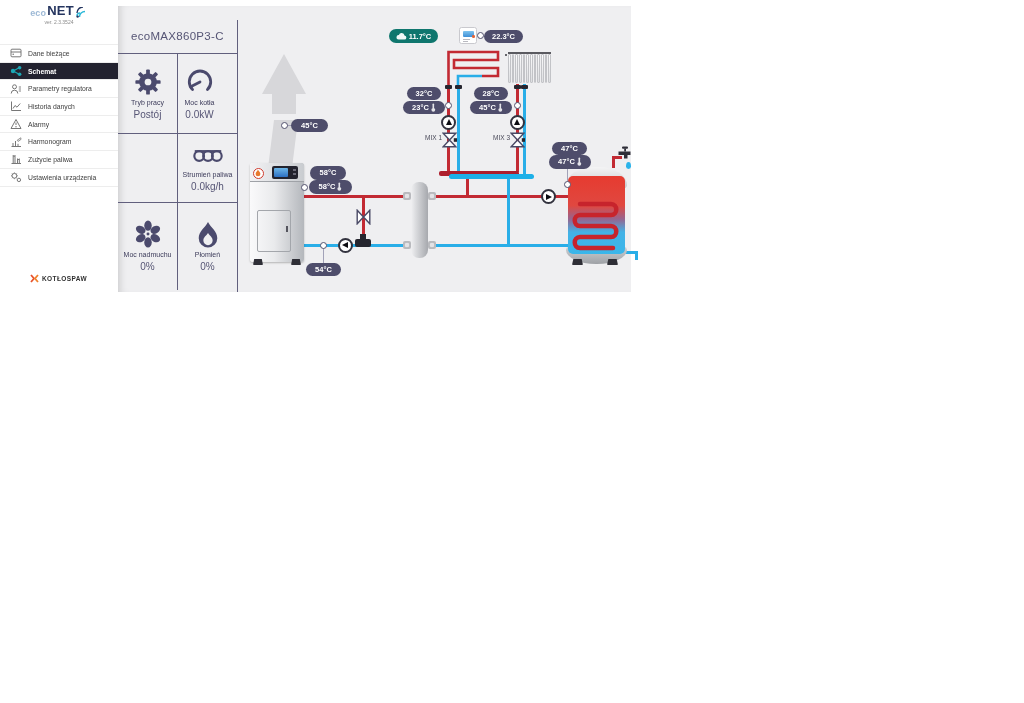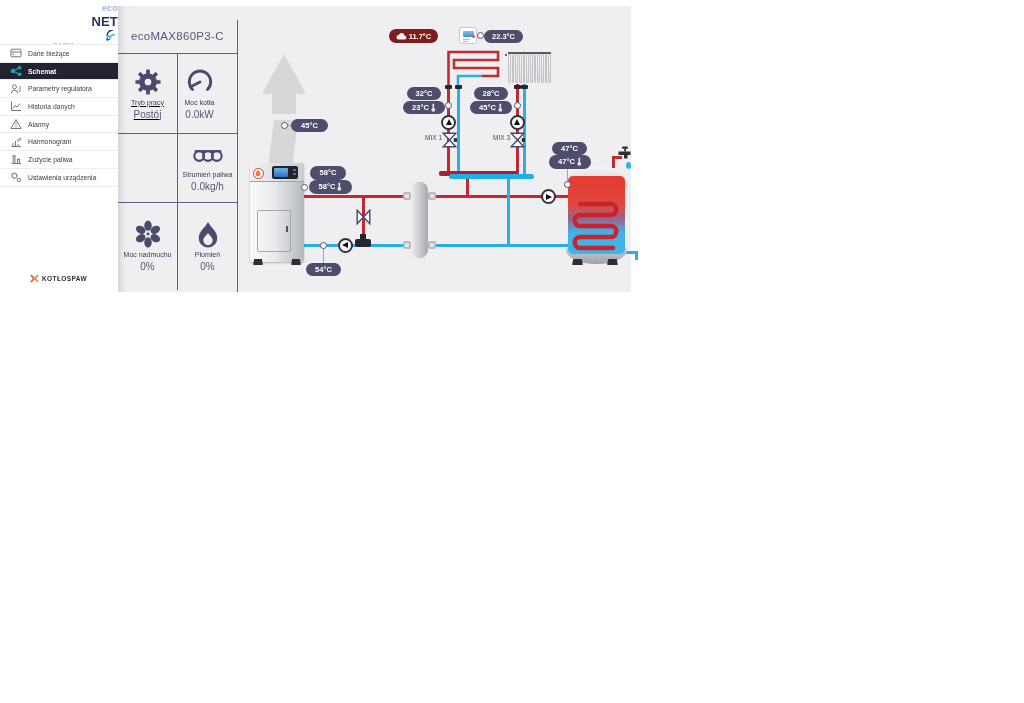--- a/index.html
+++ b/index.html
@@ -1,21 +1,21 @@
 <!DOCTYPE html>
 <html><head>
 <meta charset="utf-8">
 <style>
   html,body{margin:0;padding:0;background:#fff;}
   #canvas{position:relative;width:1024px;height:703px;background:#ffffff;overflow:hidden;
           font-family:"Liberation Sans",sans-serif;-webkit-font-smoothing:antialiased;}
   
   #sidebar{position:absolute;left:0;top:0;width:118px;height:703px;background:#fff;z-index:5;}
   #logo{position:absolute;left:0;top:3px;width:118px;text-align:center;}
-  .brandline{display:flex;align-items:flex-end;justify-content:center;gap:1px;flex-direction:column;}
+  .brandline{display:flex;align-items:flex-end;justify-content:center;gap:1px;}
   .brand-eco{font-size:9px;color:#9db9d6;font-weight:bold;letter-spacing:.2px;}
   .brand-net{font-size:13px;color:#25355f;font-weight:bold;letter-spacing:.2px;}
   .version{font-size:5px;color:#8a8a8a;margin-top:1px;}
   #menu{position:absolute;left:0;top:44px;width:118px;border-top:1px solid #ededed;}
   .mitem{display:flex;align-items:center;gap:6px;height:16.7px;padding-left:10px;
          border-bottom:1px solid #ededed;cursor:pointer;background:#fff;}
   .mitem .mlabel{font-size:6.8px;color:#3d3d3d;}
   .mitem.sel{background:#232330;}
   .mitem.sel .mlabel{color:#fff;font-weight:bold;}
   .micon{width:12px;height:12px;flex:0 0 12px;}
@@ -33,21 +33,21 @@
   .abs{position:absolute;}
   .pr{position:absolute;background:#c22a33;z-index:10;}
   .pb{position:absolute;background:#29aee8;z-index:11;}
   .cap{position:absolute;width:7px;height:4px;background:#26262f;border-radius:1px;z-index:14;}
   .sdot{position:absolute;width:7px;height:7px;border:1.5px solid #53526e;background:#fff;
         border-radius:50%;box-sizing:border-box;z-index:30;}
   .cl{position:absolute;background:#a2a2b8;z-index:28;}
   .pill{position:absolute;display:flex;align-items:center;justify-content:center;gap:2px;
         background:#4e4d6b;border-radius:7px;color:#fff;font-size:7.5px;font-weight:bold;
         height:13px;z-index:40;}
-  .pill.cyan{background:#7f1d1d;align-items:center;}
+  .pill.cyan{background:#0f766e;align-items:center;}
   .pump{position:absolute;width:15px;height:15px;border-radius:50%;background:#fff;
         border:2px solid #33333f;box-sizing:border-box;display:flex;align-items:center;
         justify-content:center;z-index:25;}
   .tri-up{width:0;height:0;border-left:3.5px solid transparent;border-right:3.5px solid transparent;border-bottom:6.5px solid #0c0c12;}
   .tri-left{width:0;height:0;border-top:3.5px solid transparent;border-bottom:3.5px solid transparent;border-right:6.5px solid #0c0c12;}
   .tri-right{width:0;height:0;border-top:3.5px solid transparent;border-bottom:3.5px solid transparent;border-left:6.5px solid #0c0c12;}
   .valve{position:absolute;z-index:24;}
   .mixlbl{position:absolute;font-size:6.5px;color:#4a4a5a;z-index:24;text-align:right;width:26px;}
   .fitting{position:absolute;width:8px;height:8px;background:#b9babe;border-radius:2px;z-index:13;
            background-image:radial-gradient(circle at 50% 50%, #e3e3e6 0 2px, #b9babe 2.6px);}
@@ -61,21 +61,21 @@
 
   <div id="panel">
     <div id="ptitle">ecoMAX860P3-C</div>
 
     <div class="gline" style="left:119px;top:14px;width:1px;height:272px;"></div>
     <div class="gline" style="left:0px;top:47px;width:119px;height:1px;"></div>
     <div class="gline" style="left:0px;top:127px;width:119px;height:1px;"></div>
     <div class="gline" style="left:0px;top:196px;width:119px;height:1px;"></div>
     <div class="gline" style="left:59px;top:47px;width:1px;height:237px;"></div>
 
-    <div class="tile" style="left:0;top:48px;width:59px;height:79px;text-decoration:underline;">
+    <div class="tile" style="left:0;top:48px;width:59px;height:79px;">
       <svg class="ticon" width="28" height="28" viewBox="0 0 30 30">
         <g fill="#4b4a6d">
           <rect x="13" y="1.5" width="4" height="6" rx="1"></rect>
             <rect x="13" y="22.5" width="4" height="6" rx="1"></rect>
           <rect x="1.5" y="13" width="6" height="4" rx="1"></rect>
             <rect x="22.5" y="13" width="6" height="4" rx="1"></rect>
           <rect x="13" y="1.5" width="4" height="6" rx="1" transform="rotate(45 15 15)"></rect>
           <rect x="13" y="1.5" width="4" height="6" rx="1" transform="rotate(135 15 15)"></rect>
           <rect x="13" y="1.5" width="4" height="6" rx="1" transform="rotate(225 15 15)"></rect>
           <rect x="13" y="1.5" width="4" height="6" rx="1" transform="rotate(315 15 15)"></rect>

